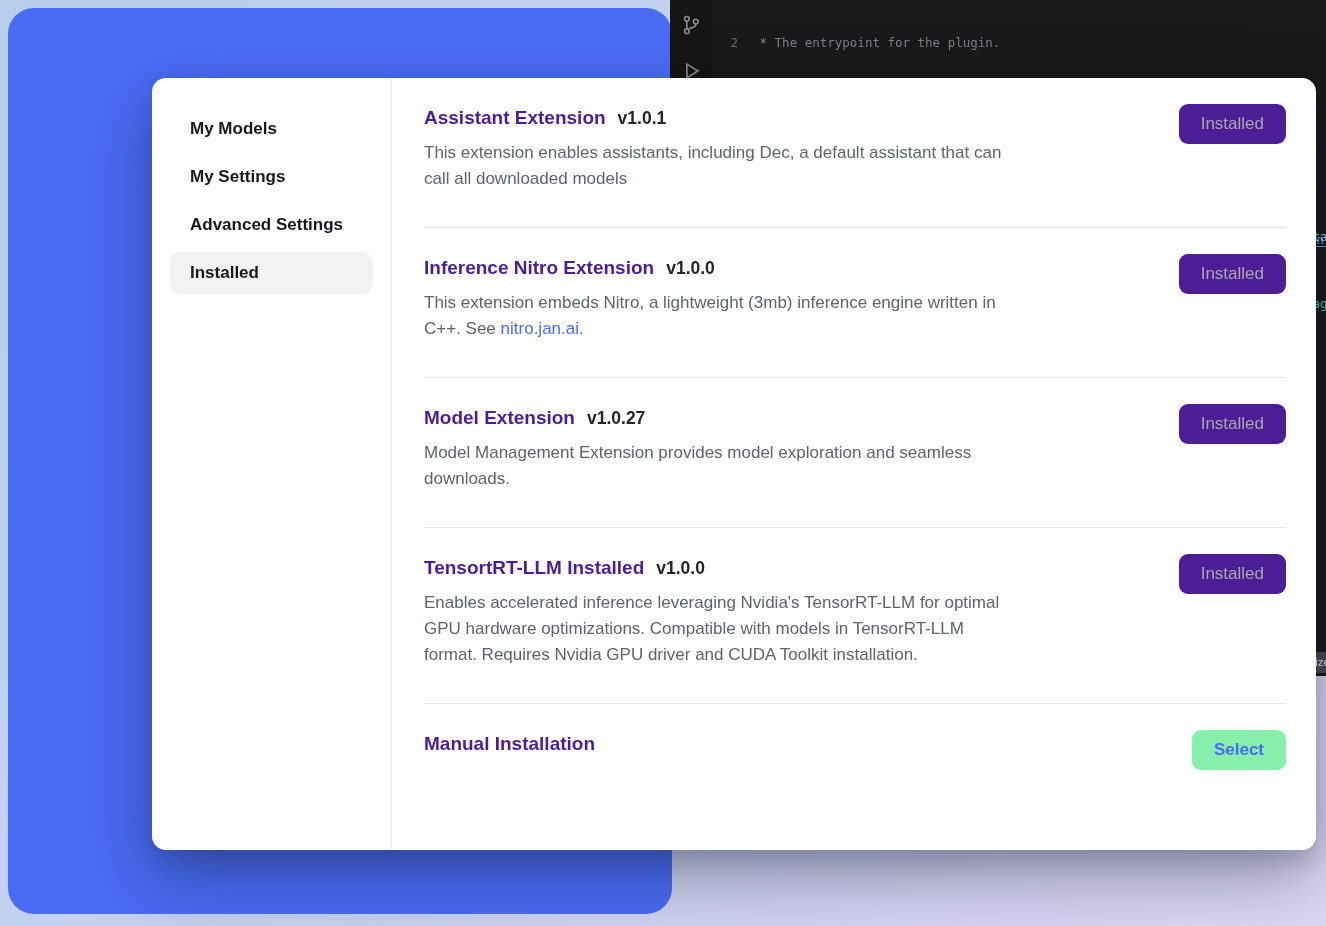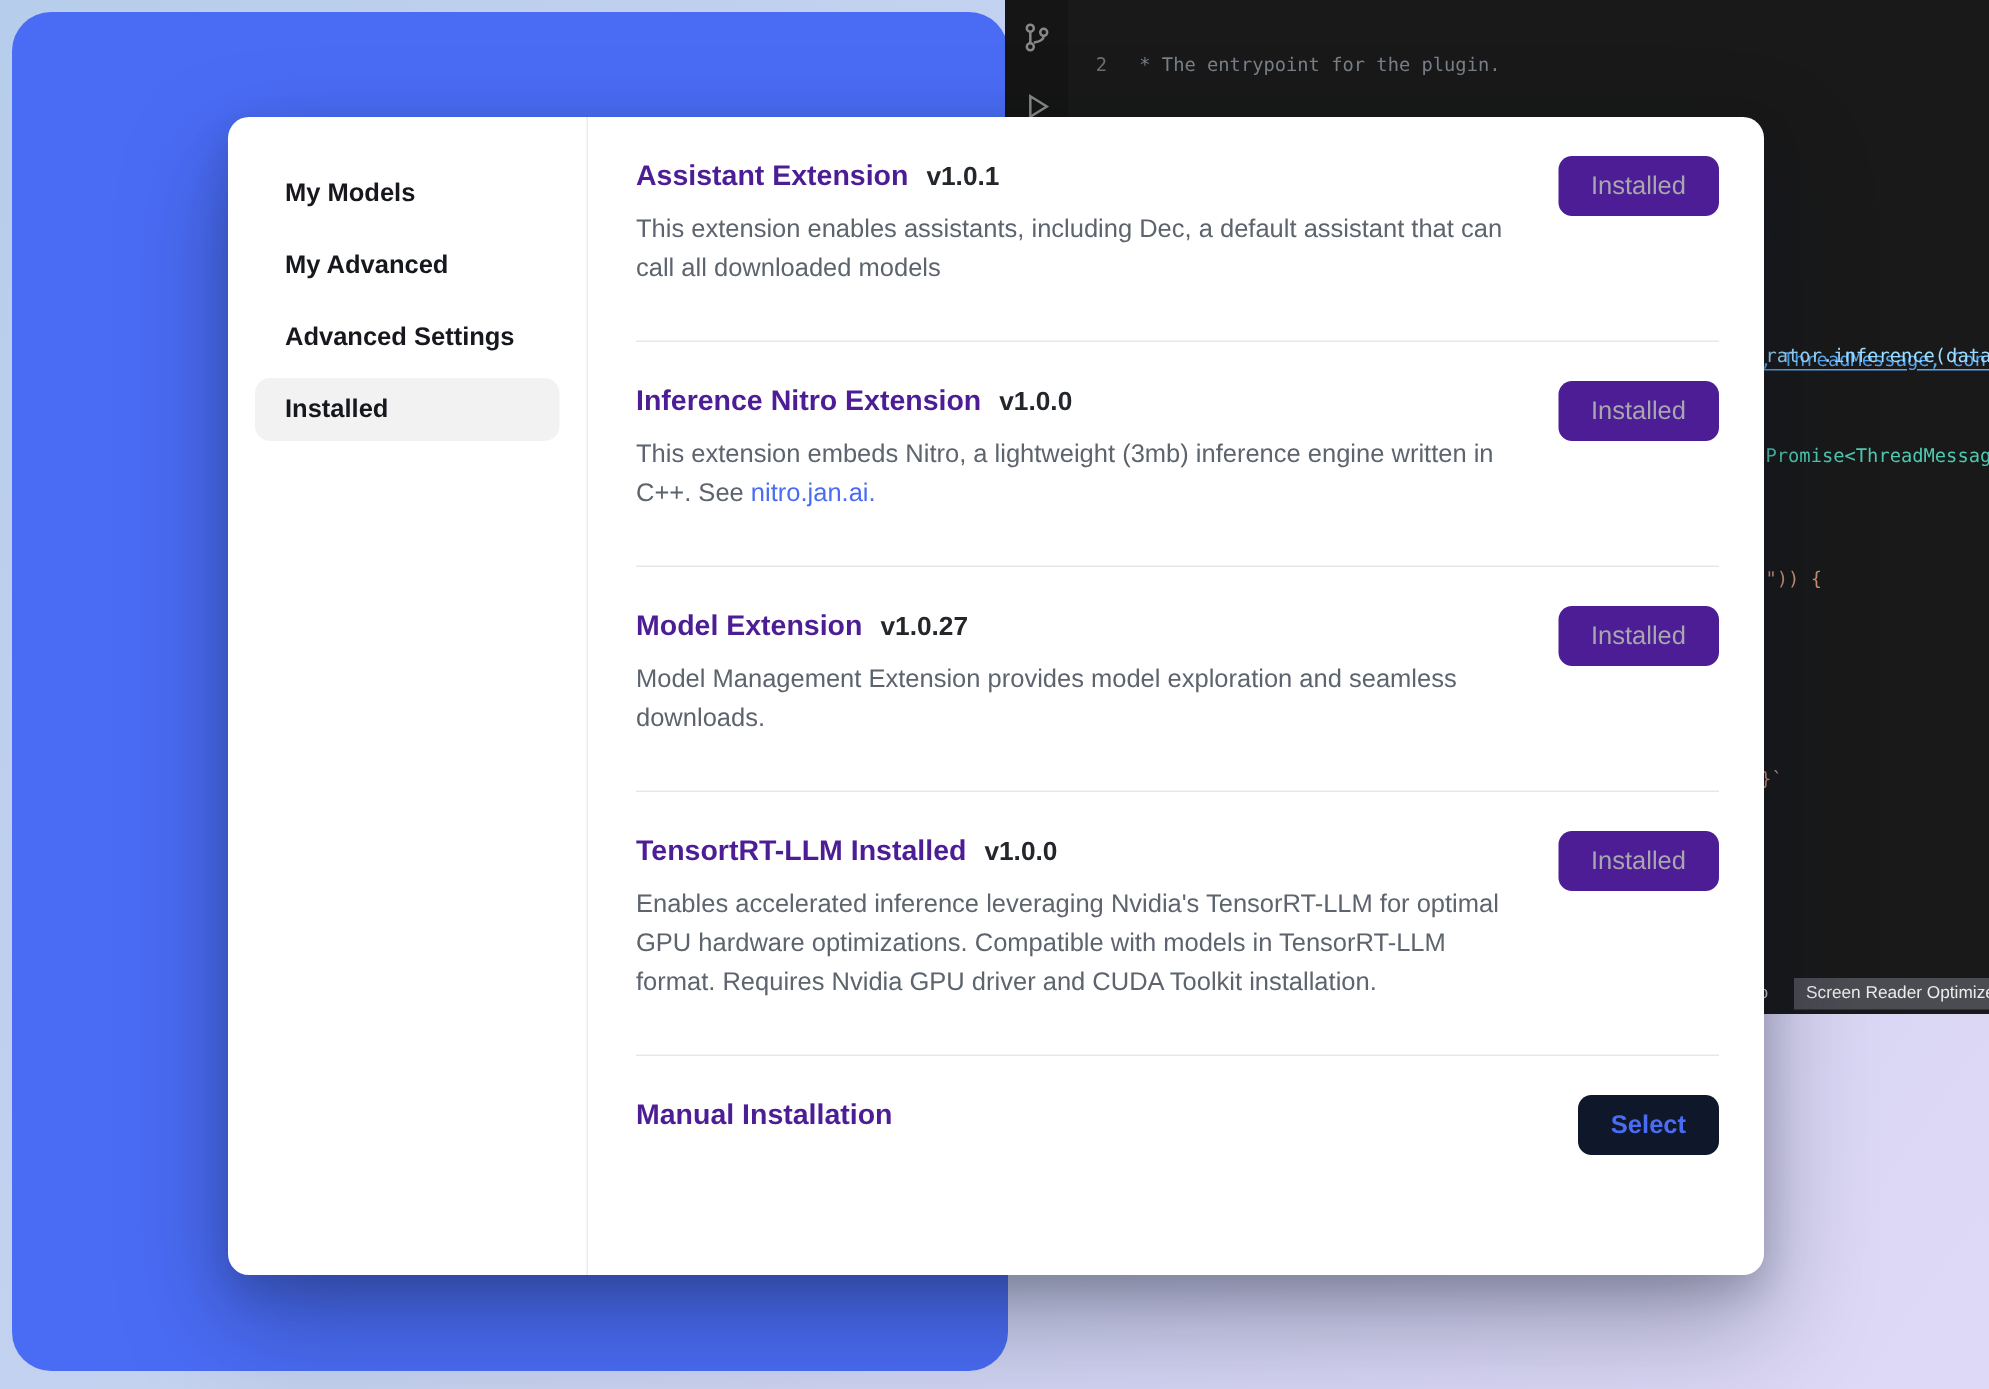--- a/index.html
+++ b/index.html
@@ -53,21 +53,21 @@
   }
   .status-badge {
     position: absolute; left: 526px; top: 652px; height: 21px;
     background: #4b4b52; color: #ececec; font-family: "Liberation Sans", sans-serif;
     font-size: 11.5px; line-height: 21px; padding: 0 8px; white-space: nowrap;
     border: none; cursor: pointer;
   }
 
   
   .modal {
-    position: absolute; left: 152px; top: 78px; width: 1024px; height: 772px;
+    position: absolute; left: 152px; top: 78px; width: 1164px; height: 772px;
     background: #ffffff; border-radius: 14px; overflow: hidden;
     box-shadow: 0 30px 70px rgba(15, 23, 42, .35), 0 10px 25px rgba(15, 23, 42, .18);
     display: flex;
   }
 
   .sidebar {
     width: 240px; flex: none; border-right: 1px solid #ececee;
     padding: 30px 18px;
   }
   .side-item {
@@ -93,21 +93,21 @@
     font-size: 17px; line-height: 26px; color: #5d646e;
   }
   .ext-link { color: #4a6cf5; text-decoration: none; cursor: pointer; }
 
   .btn {
     border: none; border-radius: 9px; padding: 10px 22px;
     font-family: inherit; font-size: 17px; cursor: pointer; flex: none;
     margin-top: 0;
   }
   .btn-installed { background: #4c1d95; color: #a7a7ad; font-weight: 400; }
-  .btn-select { background: #0f172a; color: #4a6cf5; font-weight: 700; }
+  .btn-select { background: #86efac; color: #4a6cf5; font-weight: 700; }
 </style>
 </head>
 <body>
 
 <div class="page">
 
   <div class="blue-panel"></div>
 
   <div class="editor">
     <div class="activity-bar">
@@ -155,21 +155,21 @@
     <span class="frag frag-4">t}`</span>
 
     <span class="status-mode">go</span>
     <button class="status-badge">Screen Reader Optimize</button>
   </div>
 
   <div class="modal">
 
     <aside class="sidebar">
       <div class="side-item">My Models</div>
-      <div class="side-item">My Advanced</div>
+      <div class="side-item">My Settings</div>
       <div class="side-item">Advanced Settings</div>
       <div class="side-item active">Installed</div>
     </aside>
 
     <main class="content">
 
       <section class="ext-section with-divider">
         <div class="ext-info">
           <div class="ext-title-row">
             <h3 class="ext-title">Assistant Extension</h3>

